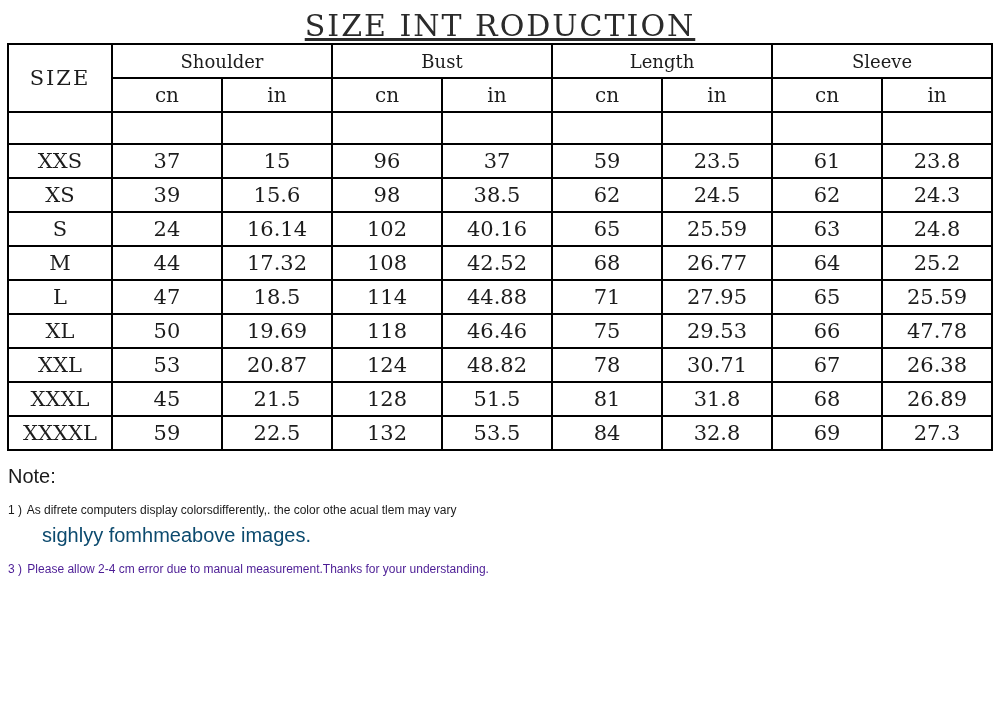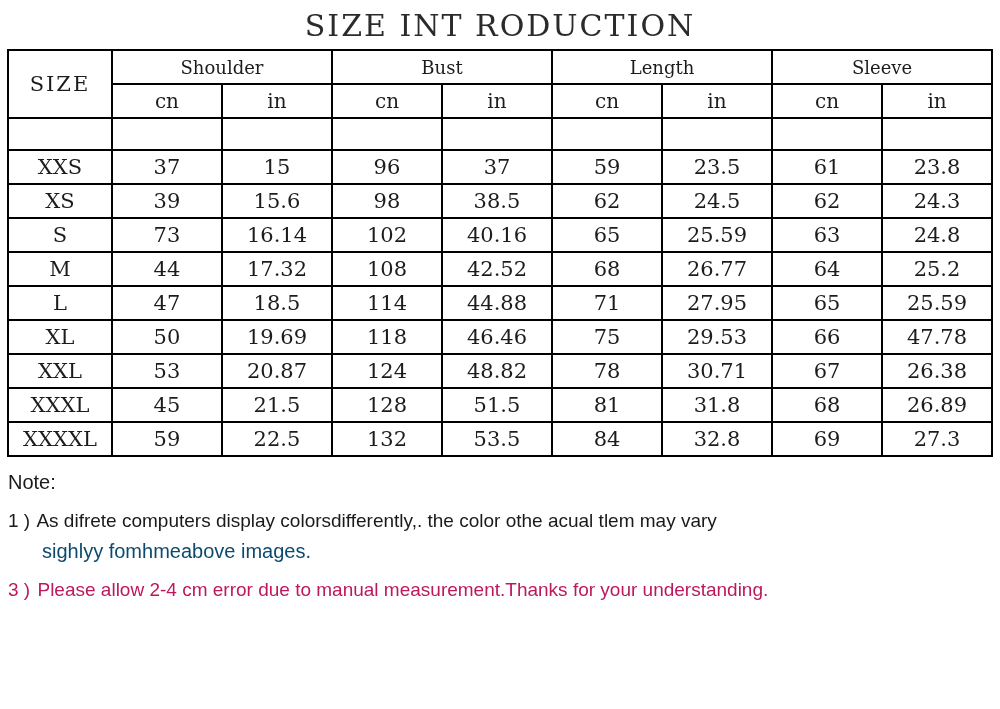--- a/index.html
+++ b/index.html
@@ -20,22 +20,23 @@
     height: 709px;
     box-sizing: border-box;
   }
   .title {
     text-align: center;
     font-family: "DejaVu Serif", serif;
     font-size: 30px;
     letter-spacing: 2px;
     color: #2b2b2b;
     padding-top: 8px;
-    padding-bottom: 6px;
+    padding-bottom: 0;
     font-weight: 400;
+    text-decoration: underline;
   }
   table.size-table {
     border-collapse: collapse;
     width: 986px;
     margin: 0 auto;
     table-layout: fixed;
     font-family: "DejaVu Serif", serif;
     border-radius: 28px;
   }
   table.size-table th,
@@ -76,34 +77,34 @@
   .notes {
     margin: 14px 8px 0 8px;
     font-family: "Liberation Sans", sans-serif;
   }
   .note-title {
     font-size: 20px;
     color: #1a1a1a;
     margin-bottom: 14px;
   }
   .note-line {
-    font-size: 19px;
+    font-size: 12px;
     color: #1a1a1a;
     margin-bottom: 14px;
     line-height: 1.35;
   }
   .note-line .num { margin-right: 2px; }
   .note-cont {
     margin-left: 34px;
     font-size: 20px;
     color: #0c4a6e;
     margin-top: -8px;
     margin-bottom: 14px;
   }
-  .note-red { color: #be185d; }
+  .note-red { color: #4c1d95; }
 </style>
 </head>
 <body>
 
 <div class="page">
 
   <div class="title">SIZE INT RODUCTION</div>
 
   <table class="size-table">
     <colgroup>
@@ -168,21 +169,21 @@
         <td>98</td>
         <td>38.5</td>
         <td>62</td>
         <td>24.5</td>
         <td>62</td>
         <td>24.3</td>
       </tr>
 
       <tr>
         <td>S</td>
-        <td>73</td>
+        <td>24</td>
         <td>16.14</td>
         <td>102</td>
         <td>40.16</td>
         <td>65</td>
         <td>25.59</td>
         <td>63</td>
         <td>24.8</td>
       </tr>
 
       <tr>

